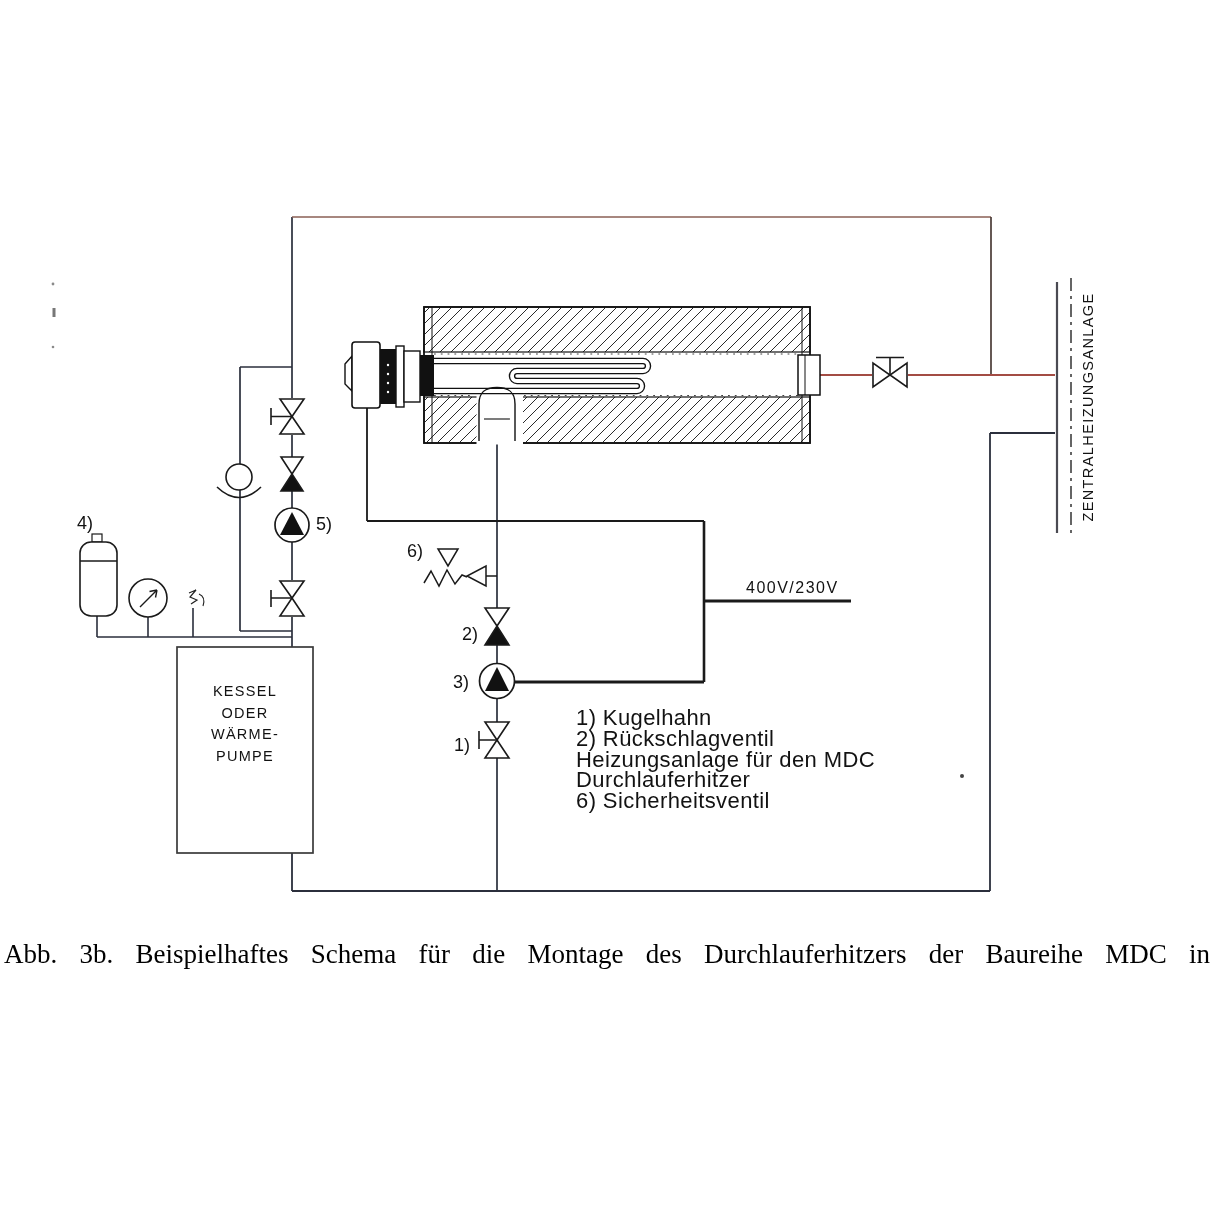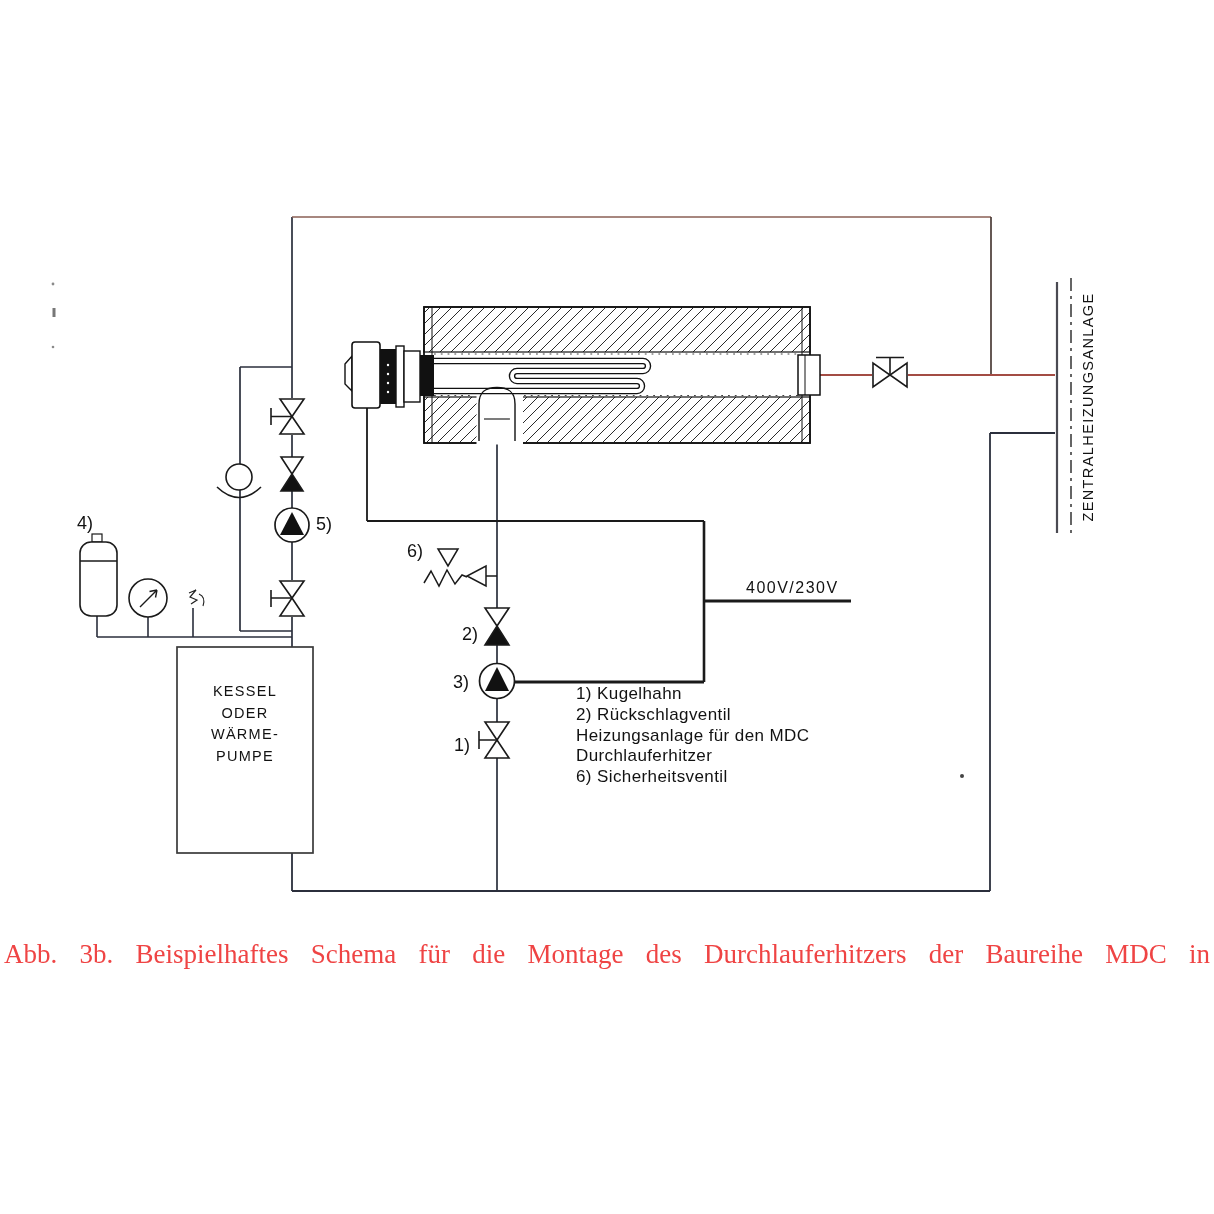--- a/index.html
+++ b/index.html
@@ -13,28 +13,28 @@
   .schematic{position:absolute;left:0;top:0;}
   svg text{
     font-family:"Liberation Sans",sans-serif;
     fill:#121212;
   }
   .comp-label{font-size:18px;}
   .power-label{font-size:16px;letter-spacing:1.5px;}
   .kessel-text{font-size:14.5px;letter-spacing:1.3px;}
   .zentral-text{font-size:14.5px;letter-spacing:1.4px;}
   .legend{
-    position:absolute;left:576px;top:684px;
-    font-size:17px;line-height:20.8px;letter-spacing:0.4px;
+    position:absolute;left:576px;top:708px;
+    font-size:22px;line-height:20.8px;letter-spacing:0.4px;
     color:#121212;white-space:nowrap;
   }
   .caption{
     position:absolute;left:4px;top:936px;width:1206px;
     font-family:"Liberation Serif",serif;
-    font-size:27px;line-height:37px;color:#ef4444;
+    font-size:27px;line-height:37px;color:#000000;
   }
   .caption .l1{text-align:justify;text-align-last:justify;}
   .caption .l2{text-align:left;}
 </style>
 </head>
 <body>
 
 <div class="page">
 
   <svg class="schematic" width="1214" height="930" viewBox="0 0 1214 930">

